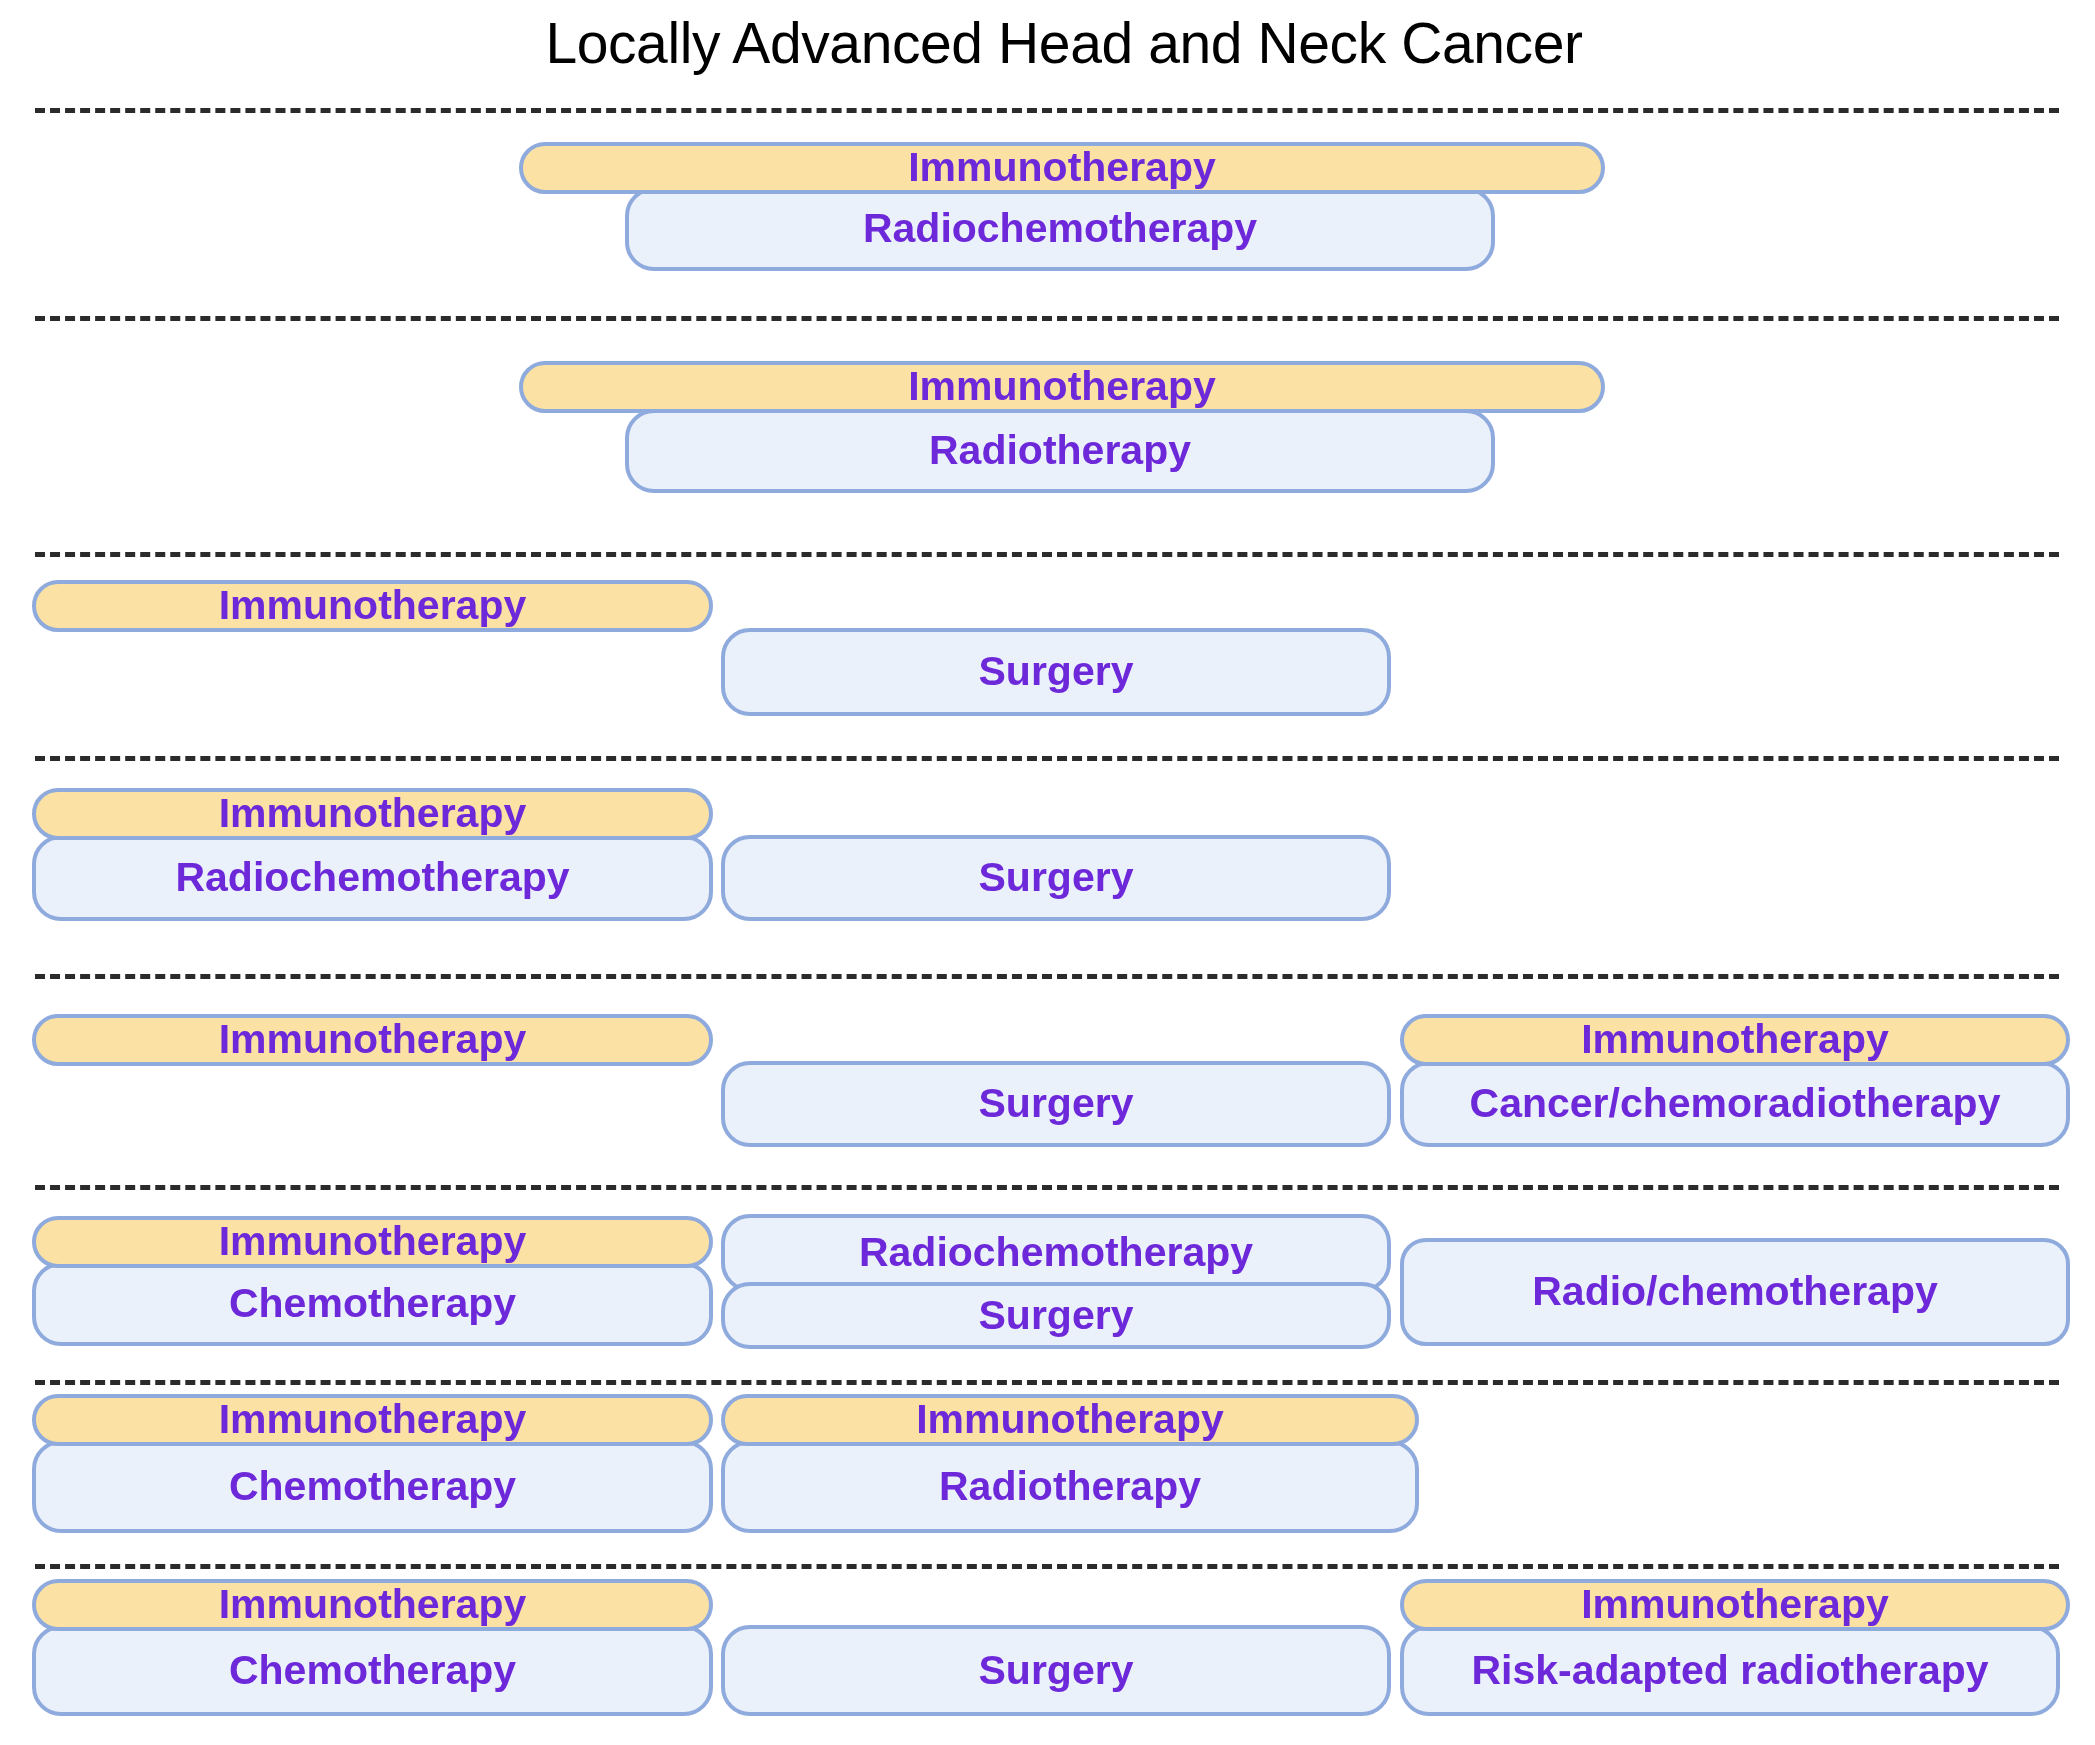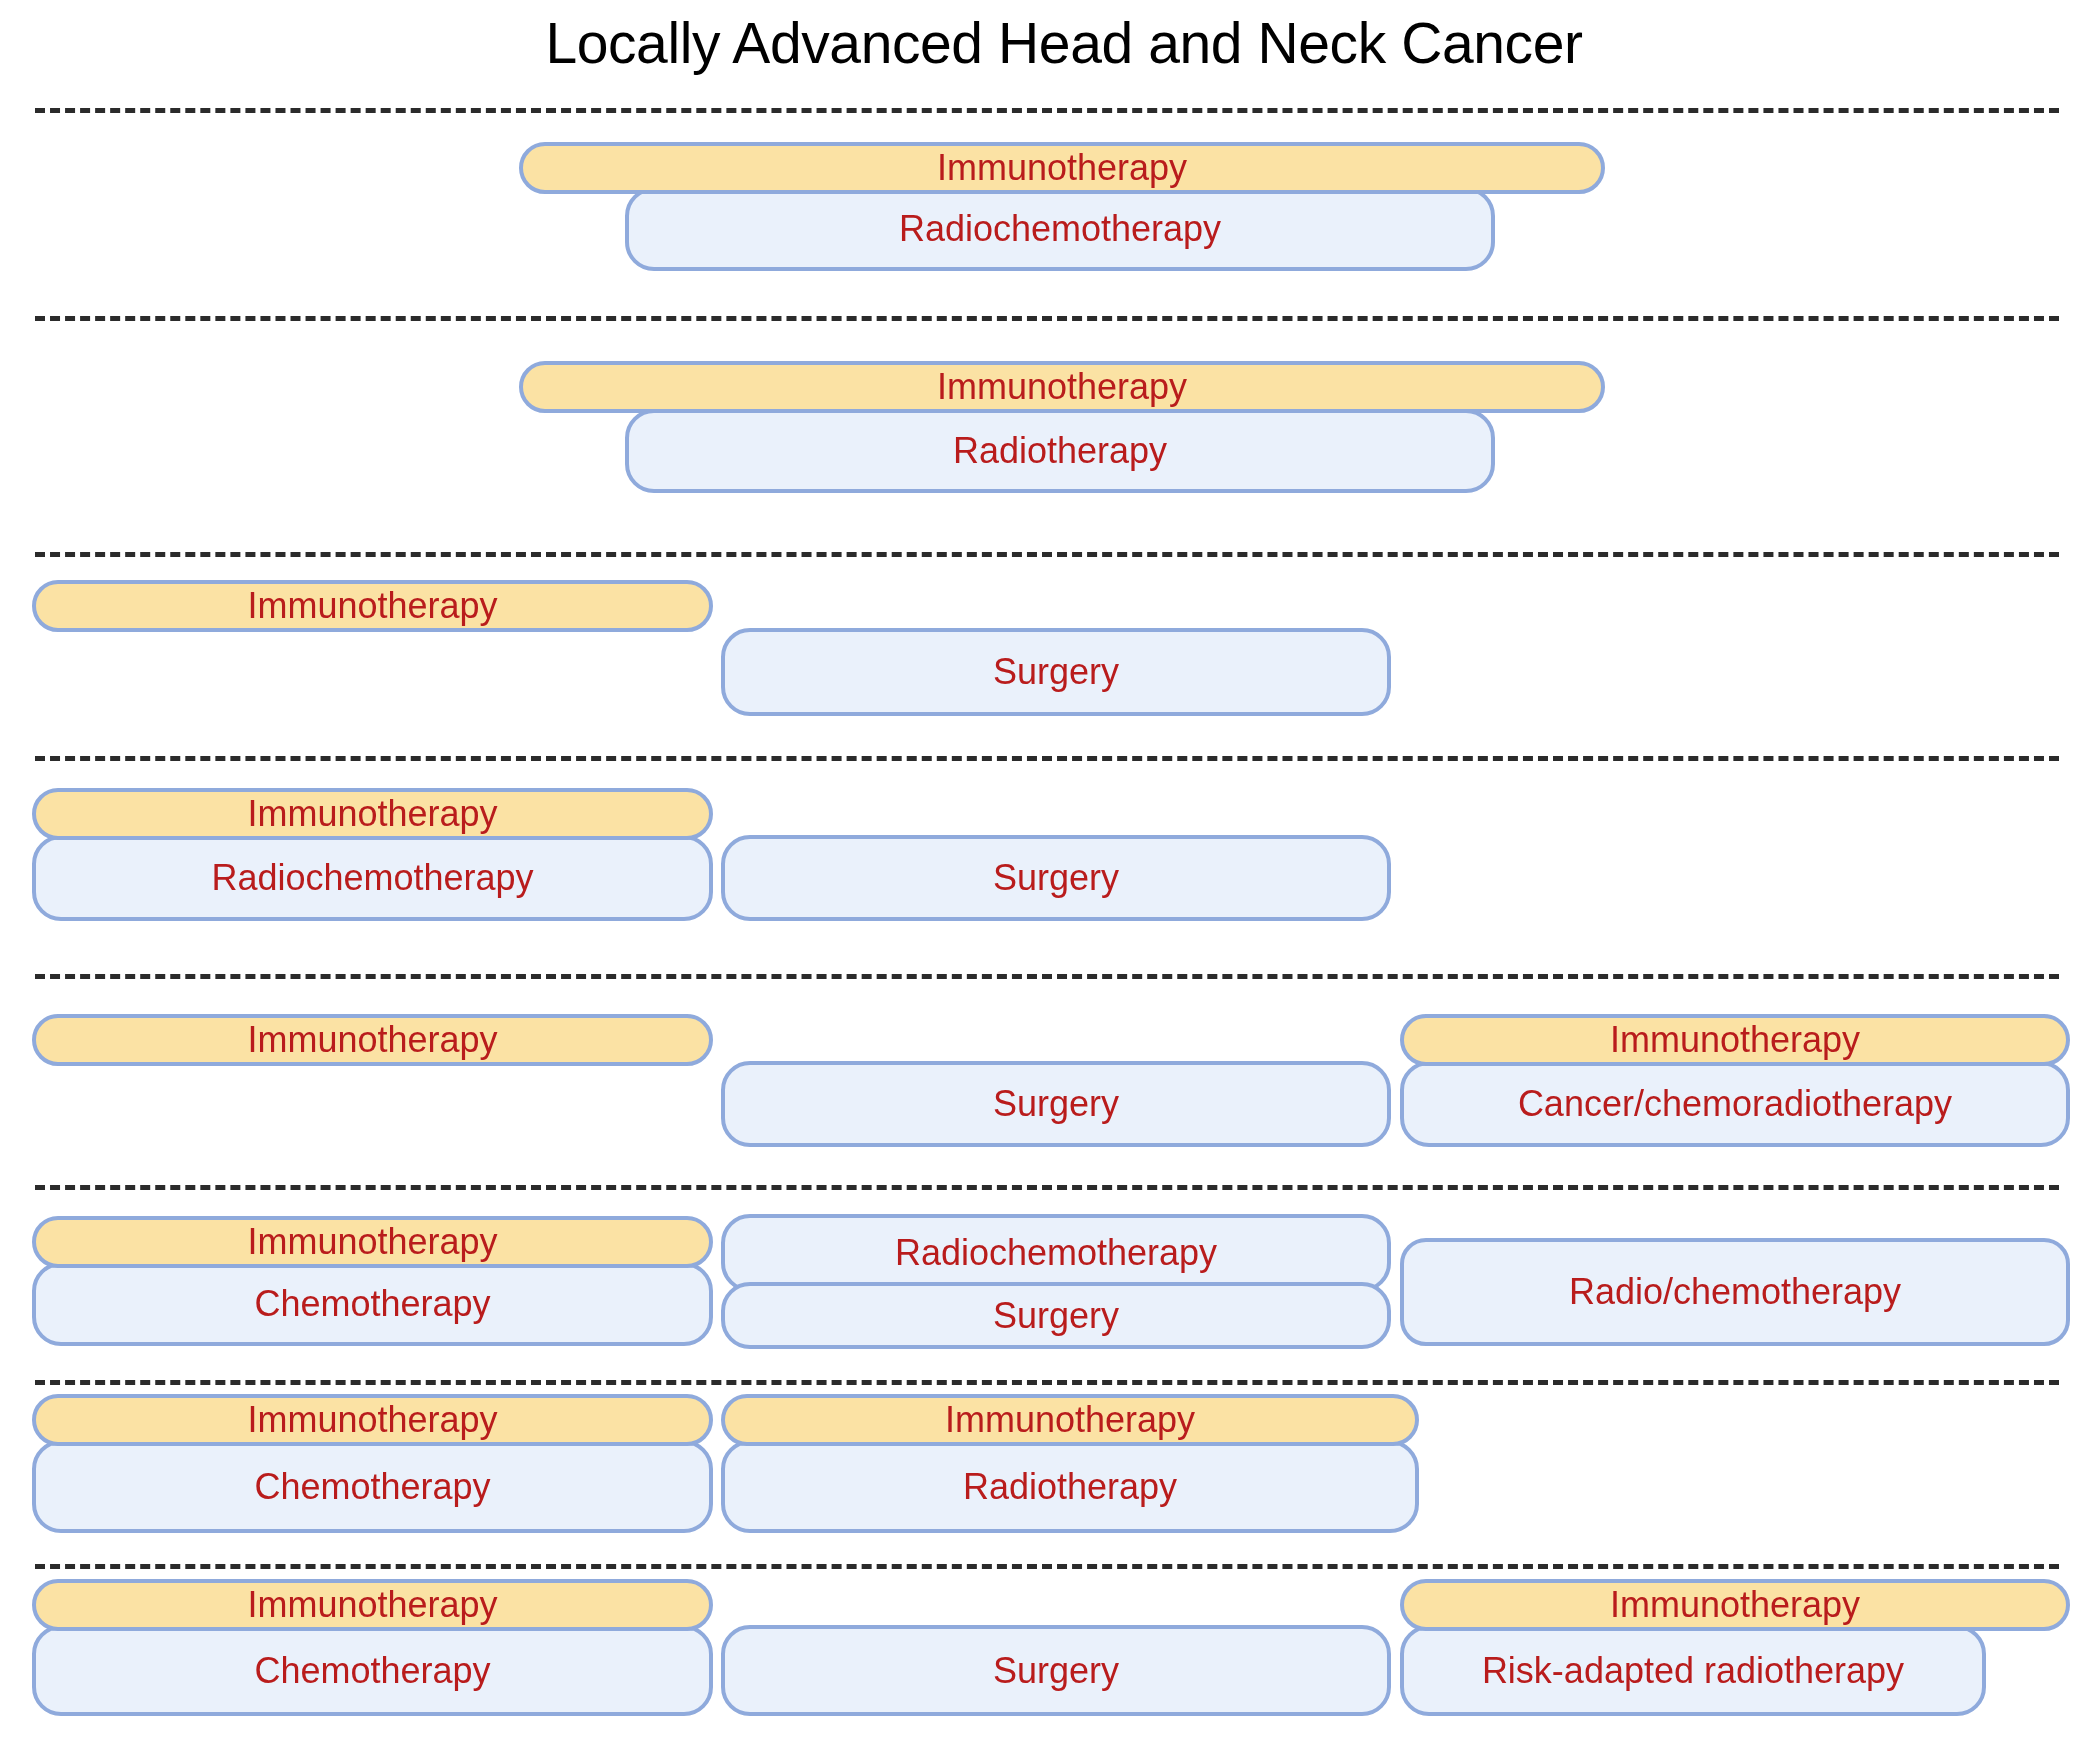--- a/index.html
+++ b/index.html
@@ -50,24 +50,25 @@
     width: 2096px;
   }
   .box {
     position: absolute;
     box-sizing: border-box;
     border: 4.2px solid #8faadc;
     border-radius: 29px;
     display: flex;
     align-items: center;
     justify-content: center;
-    font-size: 36px;
+    font-size: 41px;
     line-height: 1.05;
-    color: #b91c1c;
+    color: #6d28d9;
     white-space: nowrap;
+    font-weight: bold;
   }
   .box.immuno {
     background: #fbe2a4;
     z-index: 3;
   }
   .box.treat {
     background: #eaf1fb;
     z-index: 2;
   }
 </style>
@@ -128,17 +129,17 @@
     <div class="box treat" style="left:32px;top:1440px;width:681px;height:93px;">Chemotherapy</div>
     <div class="box immuno" style="left:721px;top:1394px;width:698px;height:52px;border-radius:26px;">Immunotherapy</div>
     <div class="box treat" style="left:721px;top:1440px;width:698px;height:93px;">Radiotherapy</div>
   </div>
 
   <div class="row" style="top:0;">
     <div class="box immuno" style="left:32px;top:1579px;width:681px;height:52px;border-radius:26px;">Immunotherapy</div>
     <div class="box treat" style="left:32px;top:1625px;width:681px;height:91px;">Chemotherapy</div>
     <div class="box treat" style="left:721px;top:1625px;width:670px;height:91px;">Surgery</div>
     <div class="box immuno" style="left:1400px;top:1579px;width:670px;height:52px;border-radius:26px;">Immunotherapy</div>
-    <div class="box treat" style="left:1400px;top:1625px;width:586px;height:91px;">Risk-adapted radiotherapy</div>
+    <div class="box treat" style="left:1400px;top:1625px;width:660px;height:91px;">Risk-adapted radiotherapy</div>
   </div>
 
 </div>
 
 
 </body></html>

